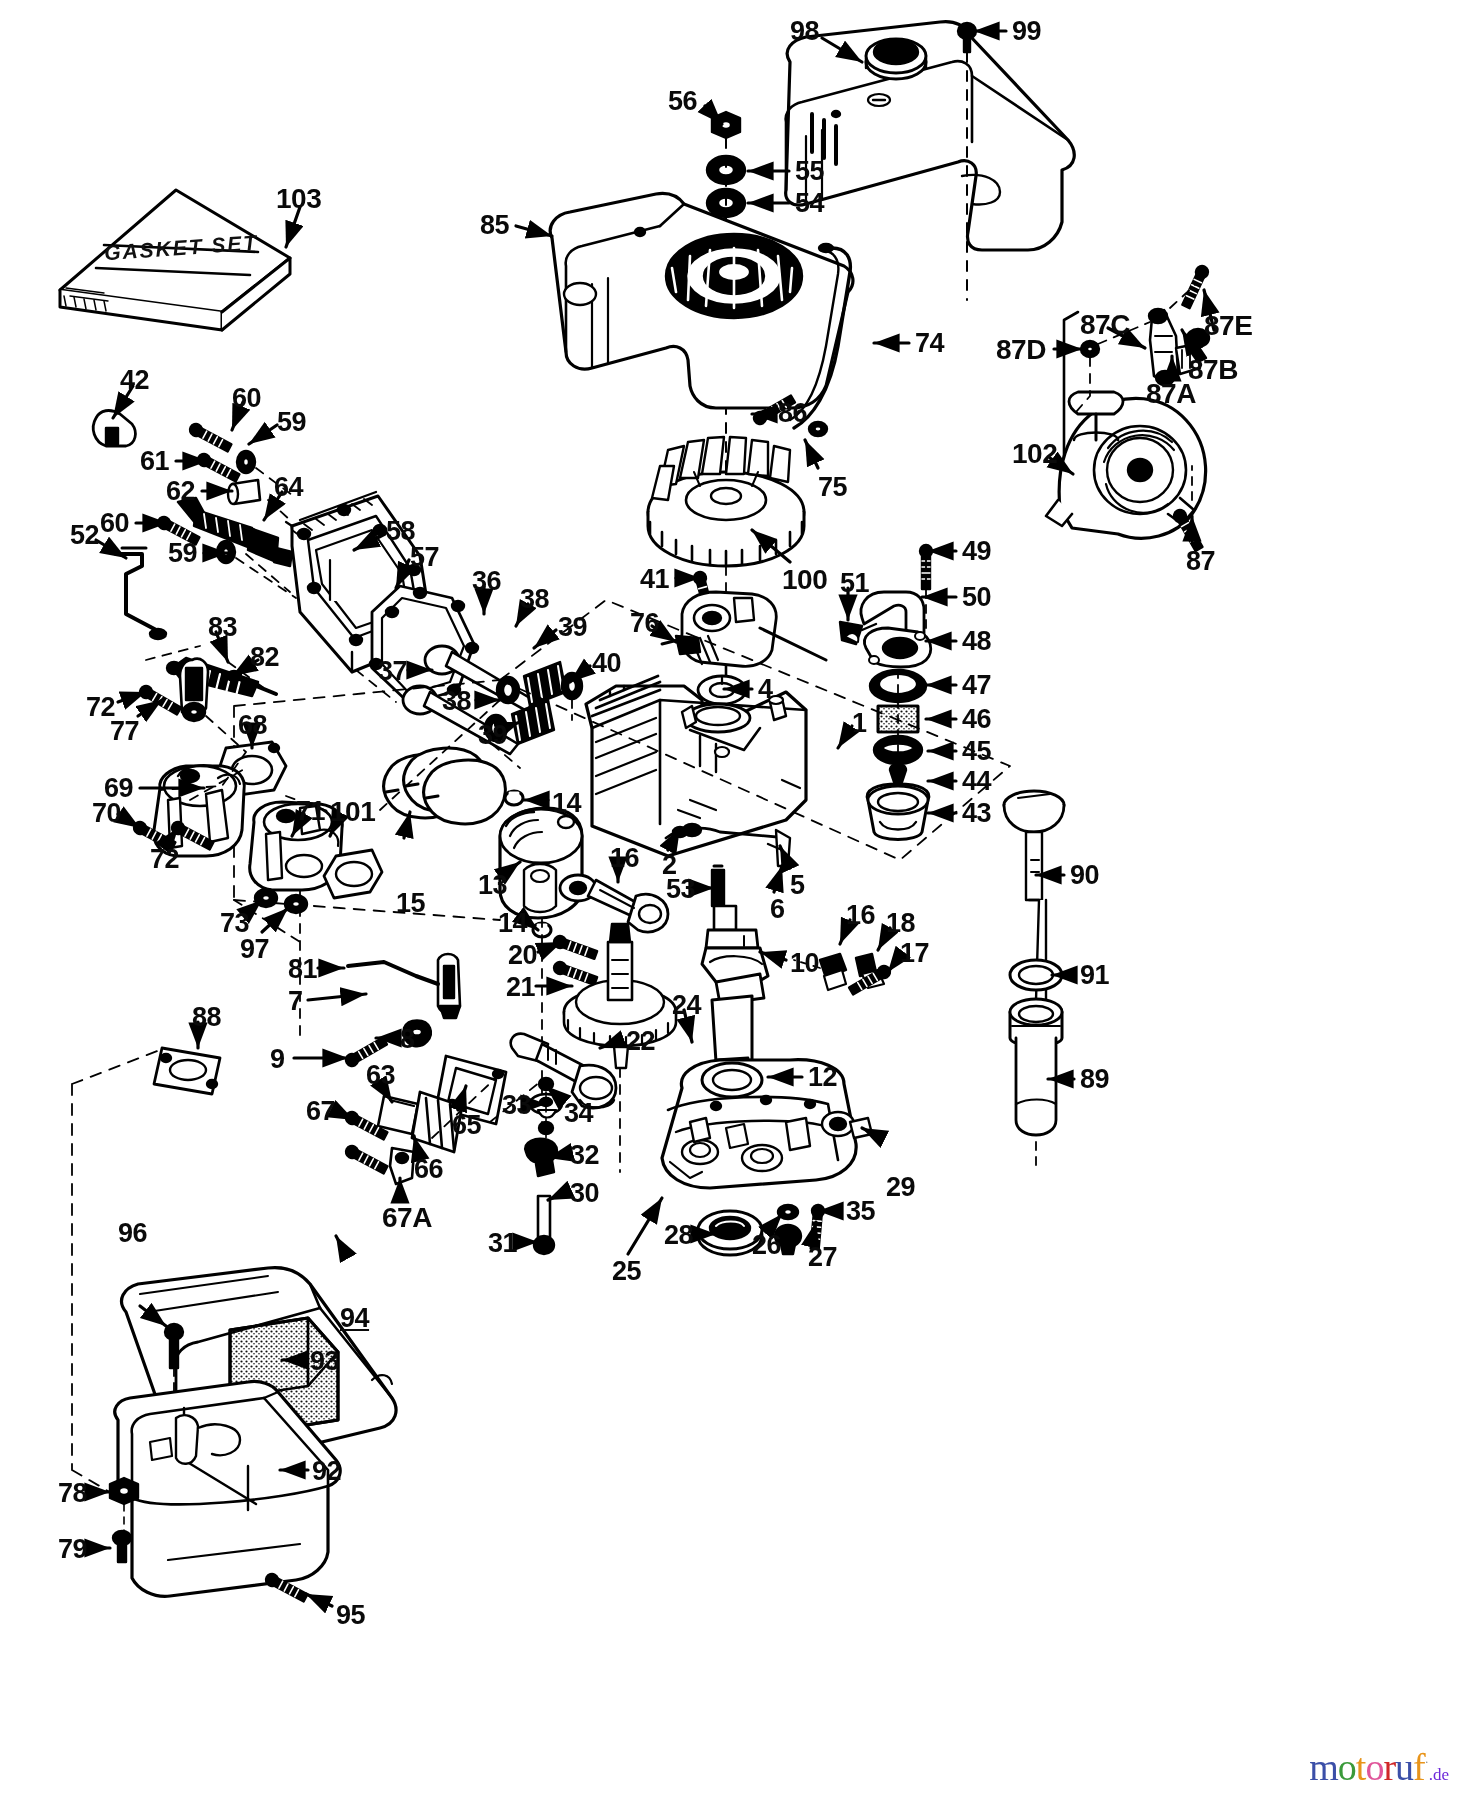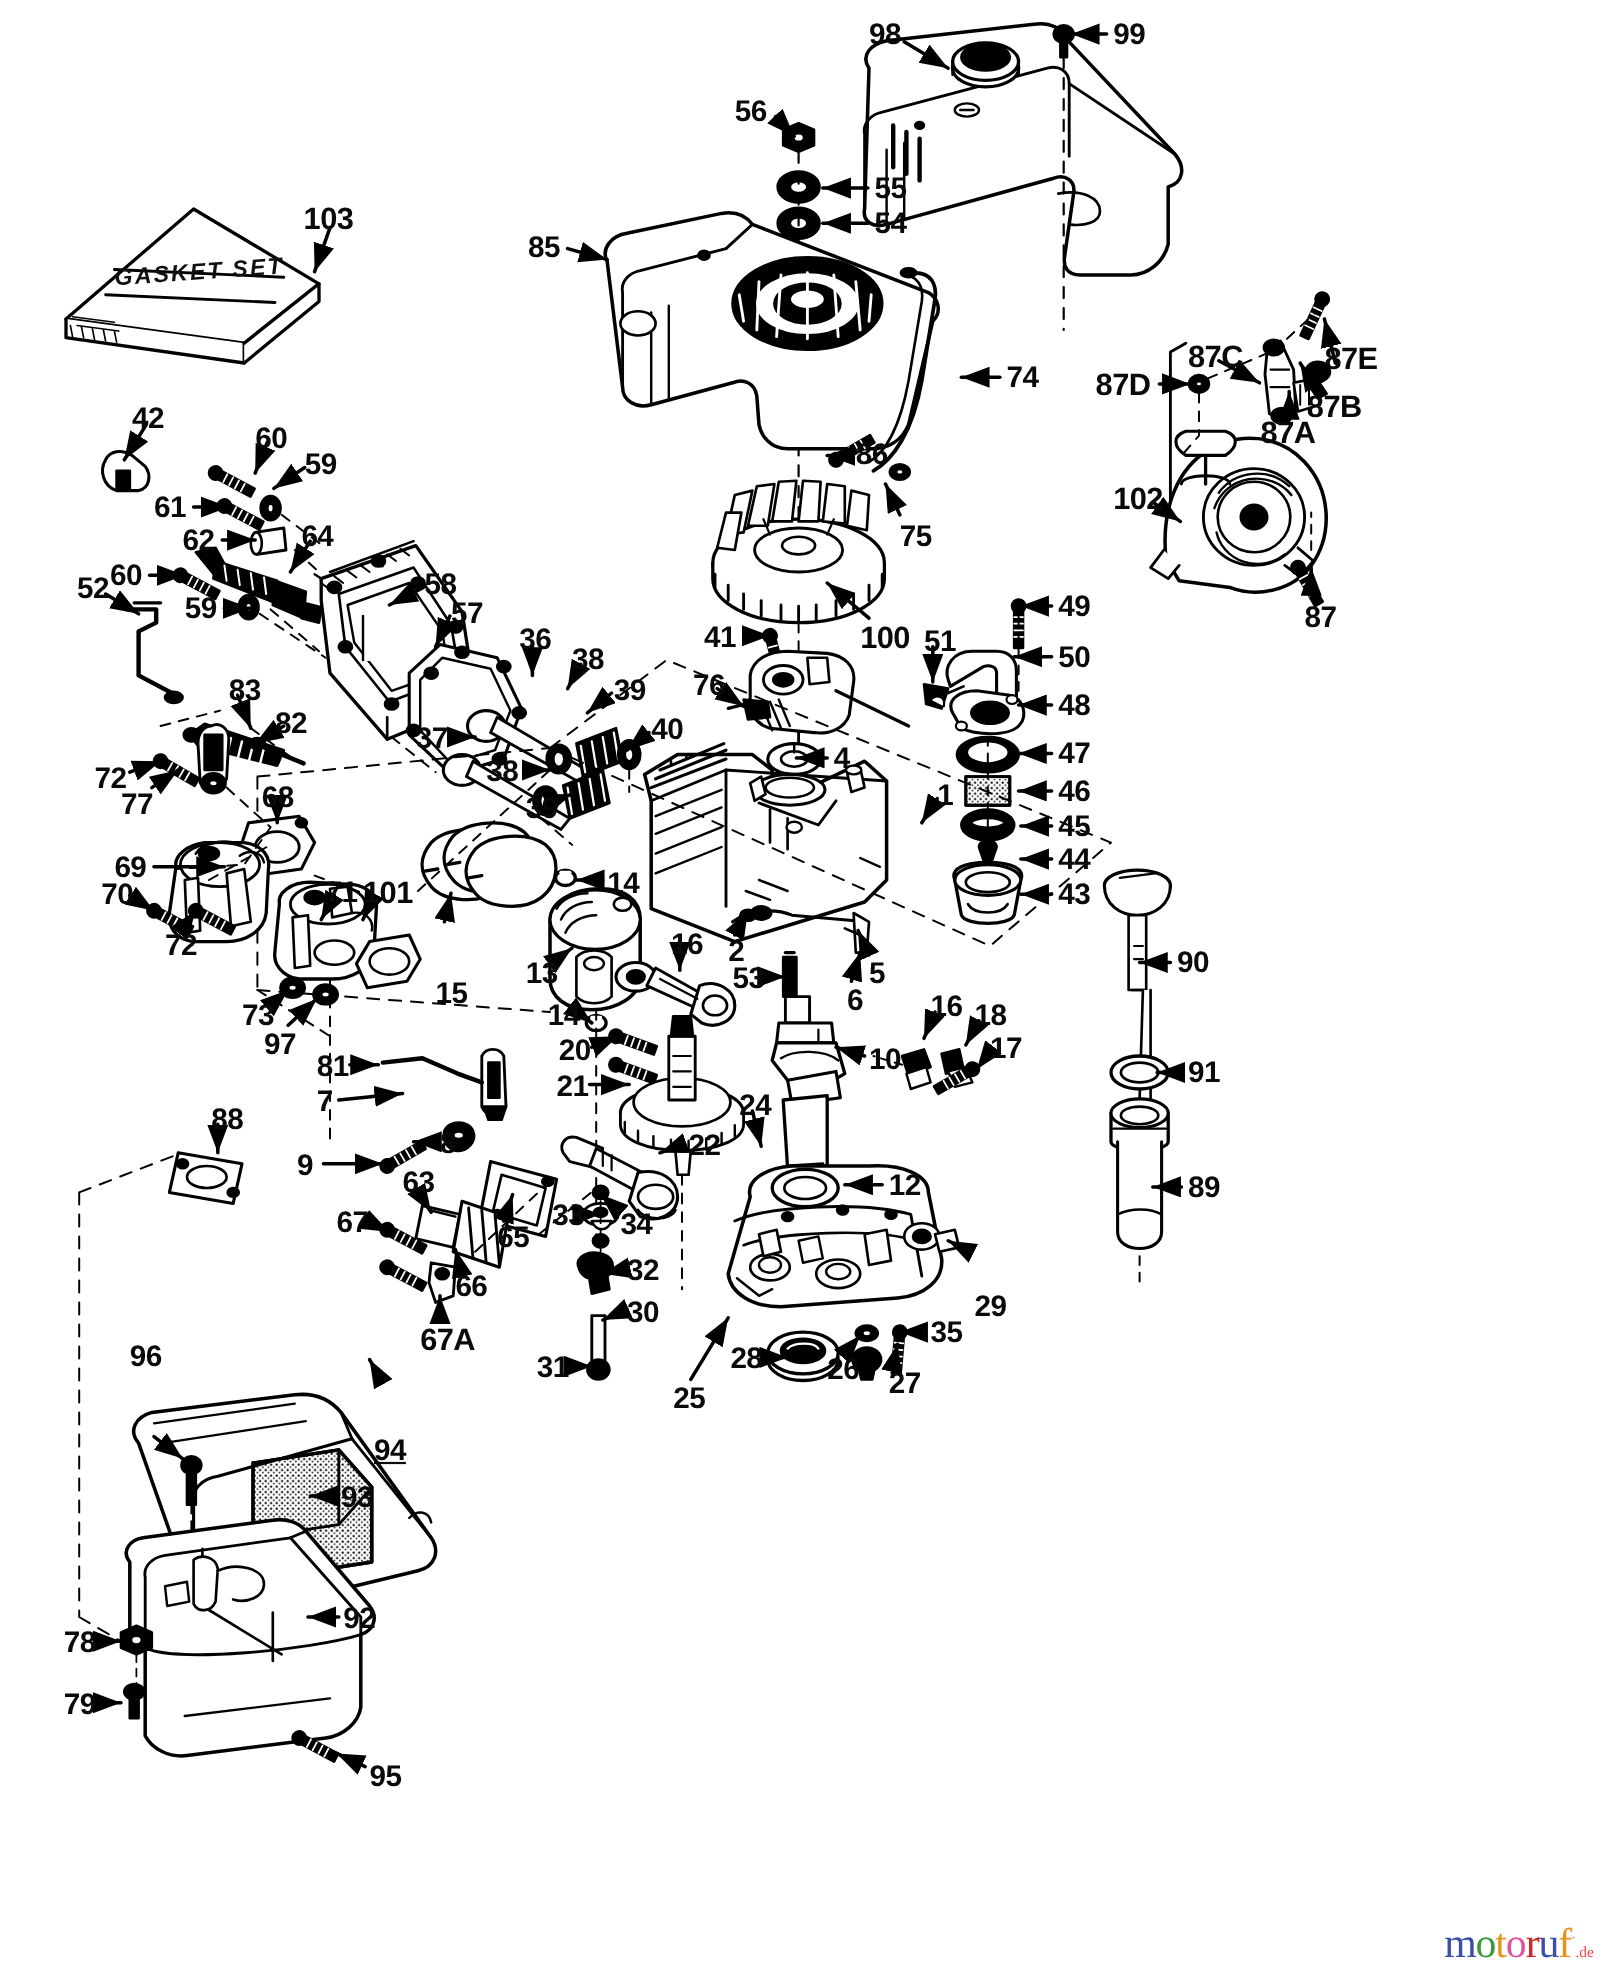--- a/index.html
+++ b/index.html
@@ -40,21 +40,21 @@
   #watermark{
     position:absolute;
     right:18px;
     bottom:14px;
     font-family:"Liberation Serif",serif;
     font-size:38px;
     line-height:1;
     white-space:nowrap;
   }
   #watermark .l{letter-spacing:-1px;}
-  #watermark .tld{font-size:14px;color:#ef4444;}
+  #watermark .tld{font-size:17px;color:#6d28d9;}
   #watermark .dot{font-size:12px;vertical-align:super;color:#888;}
 </style>
 </head>
 <body>
 
 <div id="page">
 
   <svg id="diagram-svg" viewBox="0 0 1467 1800" xmlns="http://www.w3.org/2000/svg">
     <defs>
       <marker id="ar" markerWidth="9" markerHeight="9" refX="8" refY="3" orient="auto">

